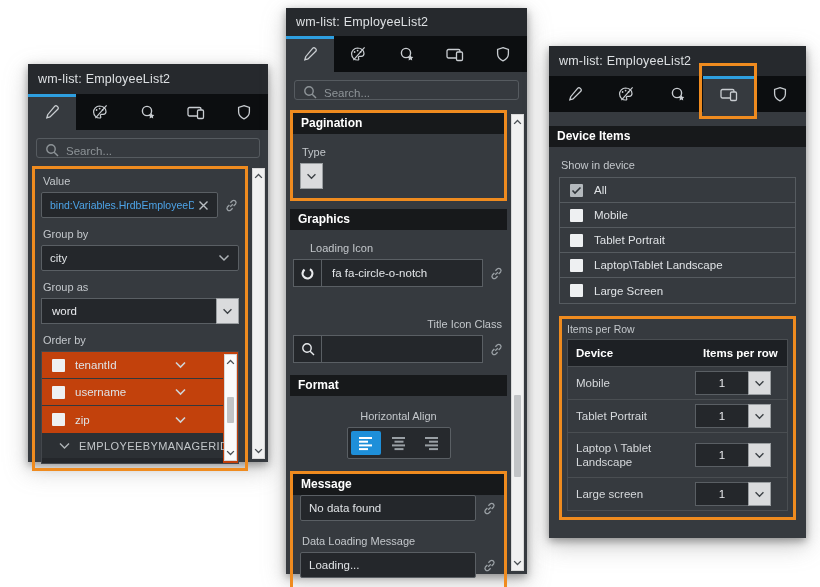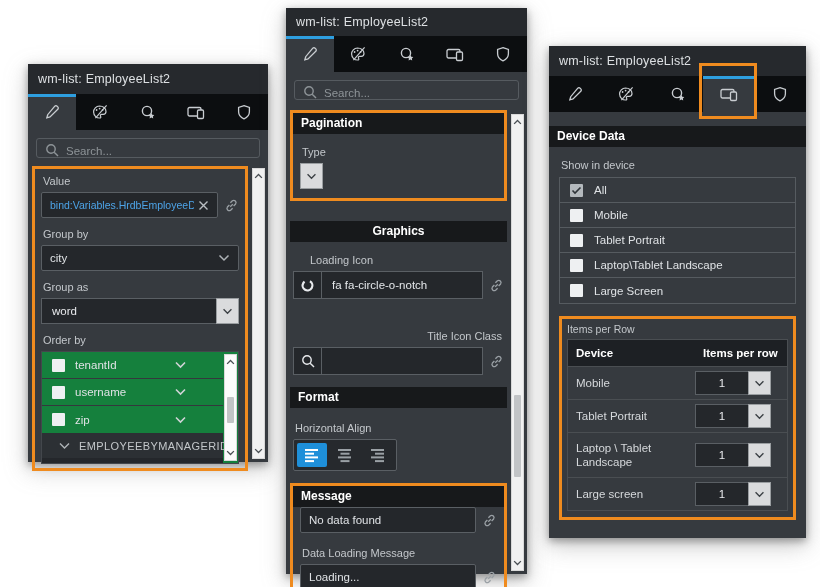--- a/index.html
+++ b/index.html
@@ -43,21 +43,21 @@
   .sel2 { display:flex; height:26px; cursor:pointer; }
   .sel2 .val { flex:1; background:#24272b; border:1px solid #5a5f64; border-right:none; display:flex; align-items:center; padding:0 10px; font-size:11.5px; color:#e8eaed; }
   .sel2 .btn { width:23px; background:#dadbdd; border:1px solid #9a9ea1; color:#3a3f44; display:flex; align-items:center; justify-content:center; }
 
   .vscroll { position:absolute; width:13px; background:#f1f1f1; border:1px solid #d9d9d9; }
   .vscroll .arr { position:absolute; left:0; right:0; height:12px; display:flex; align-items:center; justify-content:center; color:#4a4f54; cursor:pointer; }
   .vscroll .arr.up { top:1px; } .vscroll .arr.dn { bottom:1px; }
   .vscroll .thumb { position:absolute; left:2px; width:7px; background:#c2c4c6; border-radius:1px; cursor:pointer; }
 
   
-  .oblist { position:relative; background:#15803d; border:1px solid #43474c; margin-top:0; }
+  .oblist { position:relative; background:#c2410c; border:1px solid #43474c; margin-top:0; }
   .obrow { display:flex; align-items:center; gap:10px; height:27px; padding:0 36px 0 10px; border-bottom:1px solid #34383d; cursor:pointer; }
   .obrow .chev { margin-left:auto; color:#cfd3d6; display:flex; }
   .obfoot { display:flex; align-items:center; gap:8px; height:25px; padding:0 10px 0 16px; background:#2c3034; color:#c3c7ca; font-size:11px; letter-spacing:.4px; cursor:pointer; }
   .obfoot .chev { color:#aeb3b7; display:flex; }
   .obsliver { height:5px; background:#24272b; }
 
   .checkbox { width:13px; height:13px; background:#eef0f2; border-radius:1px; flex:none; display:flex; align-items:center; justify-content:center; color:#2f3439; cursor:pointer; }
   .checkbox svg { display:none; }
   .checkbox.checked { background:#b4b9bd; }
   .checkbox.checked svg { display:block; }
@@ -334,21 +334,21 @@
           <div class="sel2">
             <span class="btn">
                 <svg width="11" height="7" viewBox="0 0 12 8">
                   <polyline points="1.5,1.5 6,6 10.5,1.5" fill="none" stroke="currentColor" stroke-width="1.5"></polyline>
                 </svg>
               </span>
           </div>
         </div>
       </div>
 
-      <div class="strip" style="margin-top:20px;text-align:center;">Graphics</div>
+      <div class="strip" style="margin-top:8px;">Graphics</div>
       <div style="padding:0 3px;">
         <div class="lbl" style="margin-top:12px;padding-left:15px;">Loading Icon</div>
         <div class="inrow">
           <div class="igrp" style="flex:1; min-width:0;">
             <span class="icell">
                 <svg width="15" height="15" viewBox="0 0 16 16">
                   <circle cx="8" cy="8" r="5.2" fill="none" stroke="currentColor" stroke-width="2.4" stroke-dasharray="26 8" transform="rotate(-60 8 8)"></circle>
                 </svg>
               </span>
             <span class="itxt">fa fa-circle-o-notch</span>
@@ -377,21 +377,21 @@
               <svg width="15" height="15" viewBox="0 0 15 15">
                 <path d="M6.2 8.8l2.6-2.6" stroke="currentColor" stroke-width="1.3" fill="none"></path>
                 <path d="M5.4 7l-2 2a2.3 2.3 0 0 0 3.2 3.2l2-2" stroke="currentColor" stroke-width="1.3" fill="none"></path>
                 <path d="M9.6 8l2-2a2.3 2.3 0 0 0-3.2-3.2l-2 2" stroke="currentColor" stroke-width="1.3" fill="none"></path>
               </svg>
             </span>
         </div>
       </div>
 
       <div class="strip" style="margin-top:12px;">Format</div>
-      <div style="padding:0 3px;">
+      <div style="padding:0 3px;text-align:center;">
         <div class="lbl" style="margin-top:14px;">Horizontal Align</div>
         <div class="aligngrp">
           <span class="alignbtn active">
               <span style="display:flex;">
                 <svg width="16" height="15" viewBox="0 0 16 15" fill="currentColor">
                   <rect x="1" y="1" width="13" height="2"></rect>
                   <rect x="1" y="4.7" width="9" height="2"></rect>
                   <rect x="1" y="8.4" width="13" height="2"></rect>
                   <rect x="1" y="12.1" width="9" height="2"></rect>
                 </svg>
@@ -511,21 +511,21 @@
           <span class="ticon">
             <svg width="16" height="17" viewBox="0 0 16 17">
               <path d="M8 1.6l5.4 1.9v4.2c0 3.6-2.9 6.1-5.4 7.2-2.5-1.1-5.4-3.6-5.4-7.2V3.5z" fill="none" stroke="currentColor" stroke-width="1.3"></path>
             </svg>
           </span>
         </div>
       <div class="tab-outline" style="left:150px; width:58px; top:-13px; height:56px;"></div>
     </nav>
 
     <div class="content" style="padding:14px 10px 0 10px;">
-      <div class="strip" style="margin:0 -10px;">Device Data</div>
+      <div class="strip" style="margin:0 -10px;">Device Items</div>
 
       <div class="lbl" style="margin-top:12px;">Show in device</div>
       <div class="devlist">
         <div class="devrow">
           <span class="checkbox checked">
               <svg width="11" height="9" viewBox="0 0 11 9">
                 <polyline points="1.5,4.5 4,7 9.5,1.5" fill="none" stroke="currentColor" stroke-width="1.6"></polyline>
               </svg>
             </span>
           <span class="dlbl">All</span>

